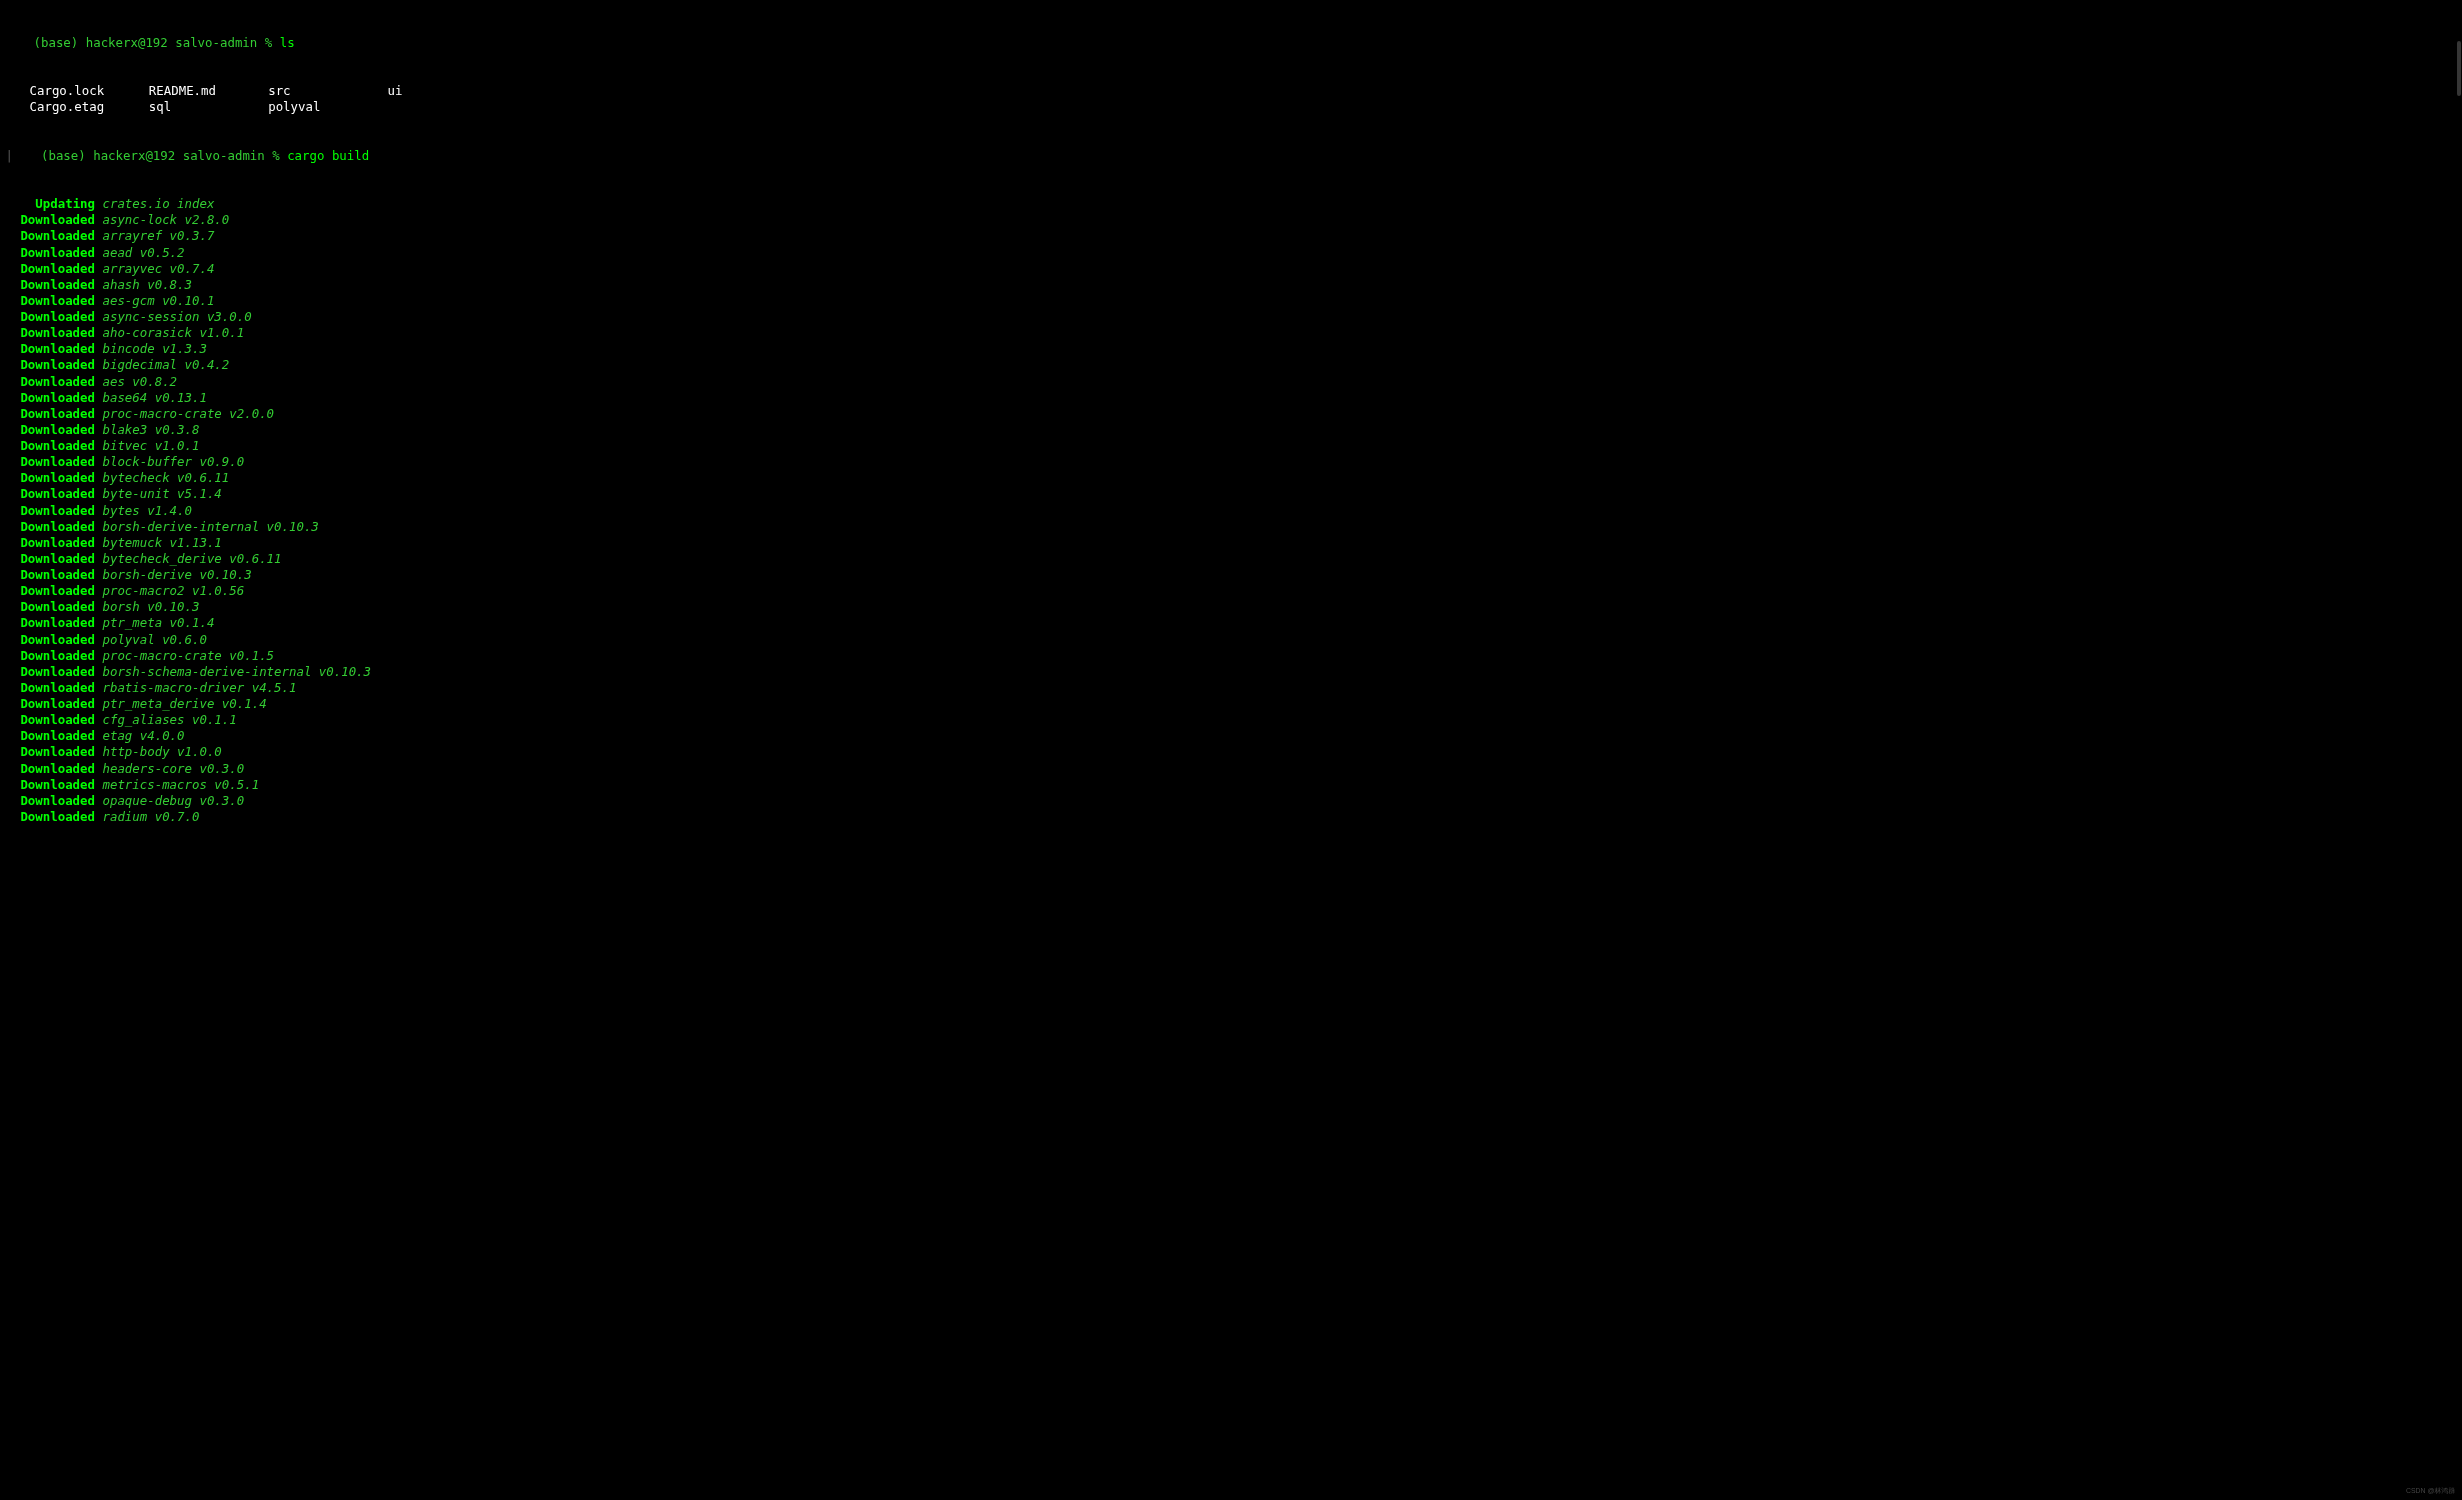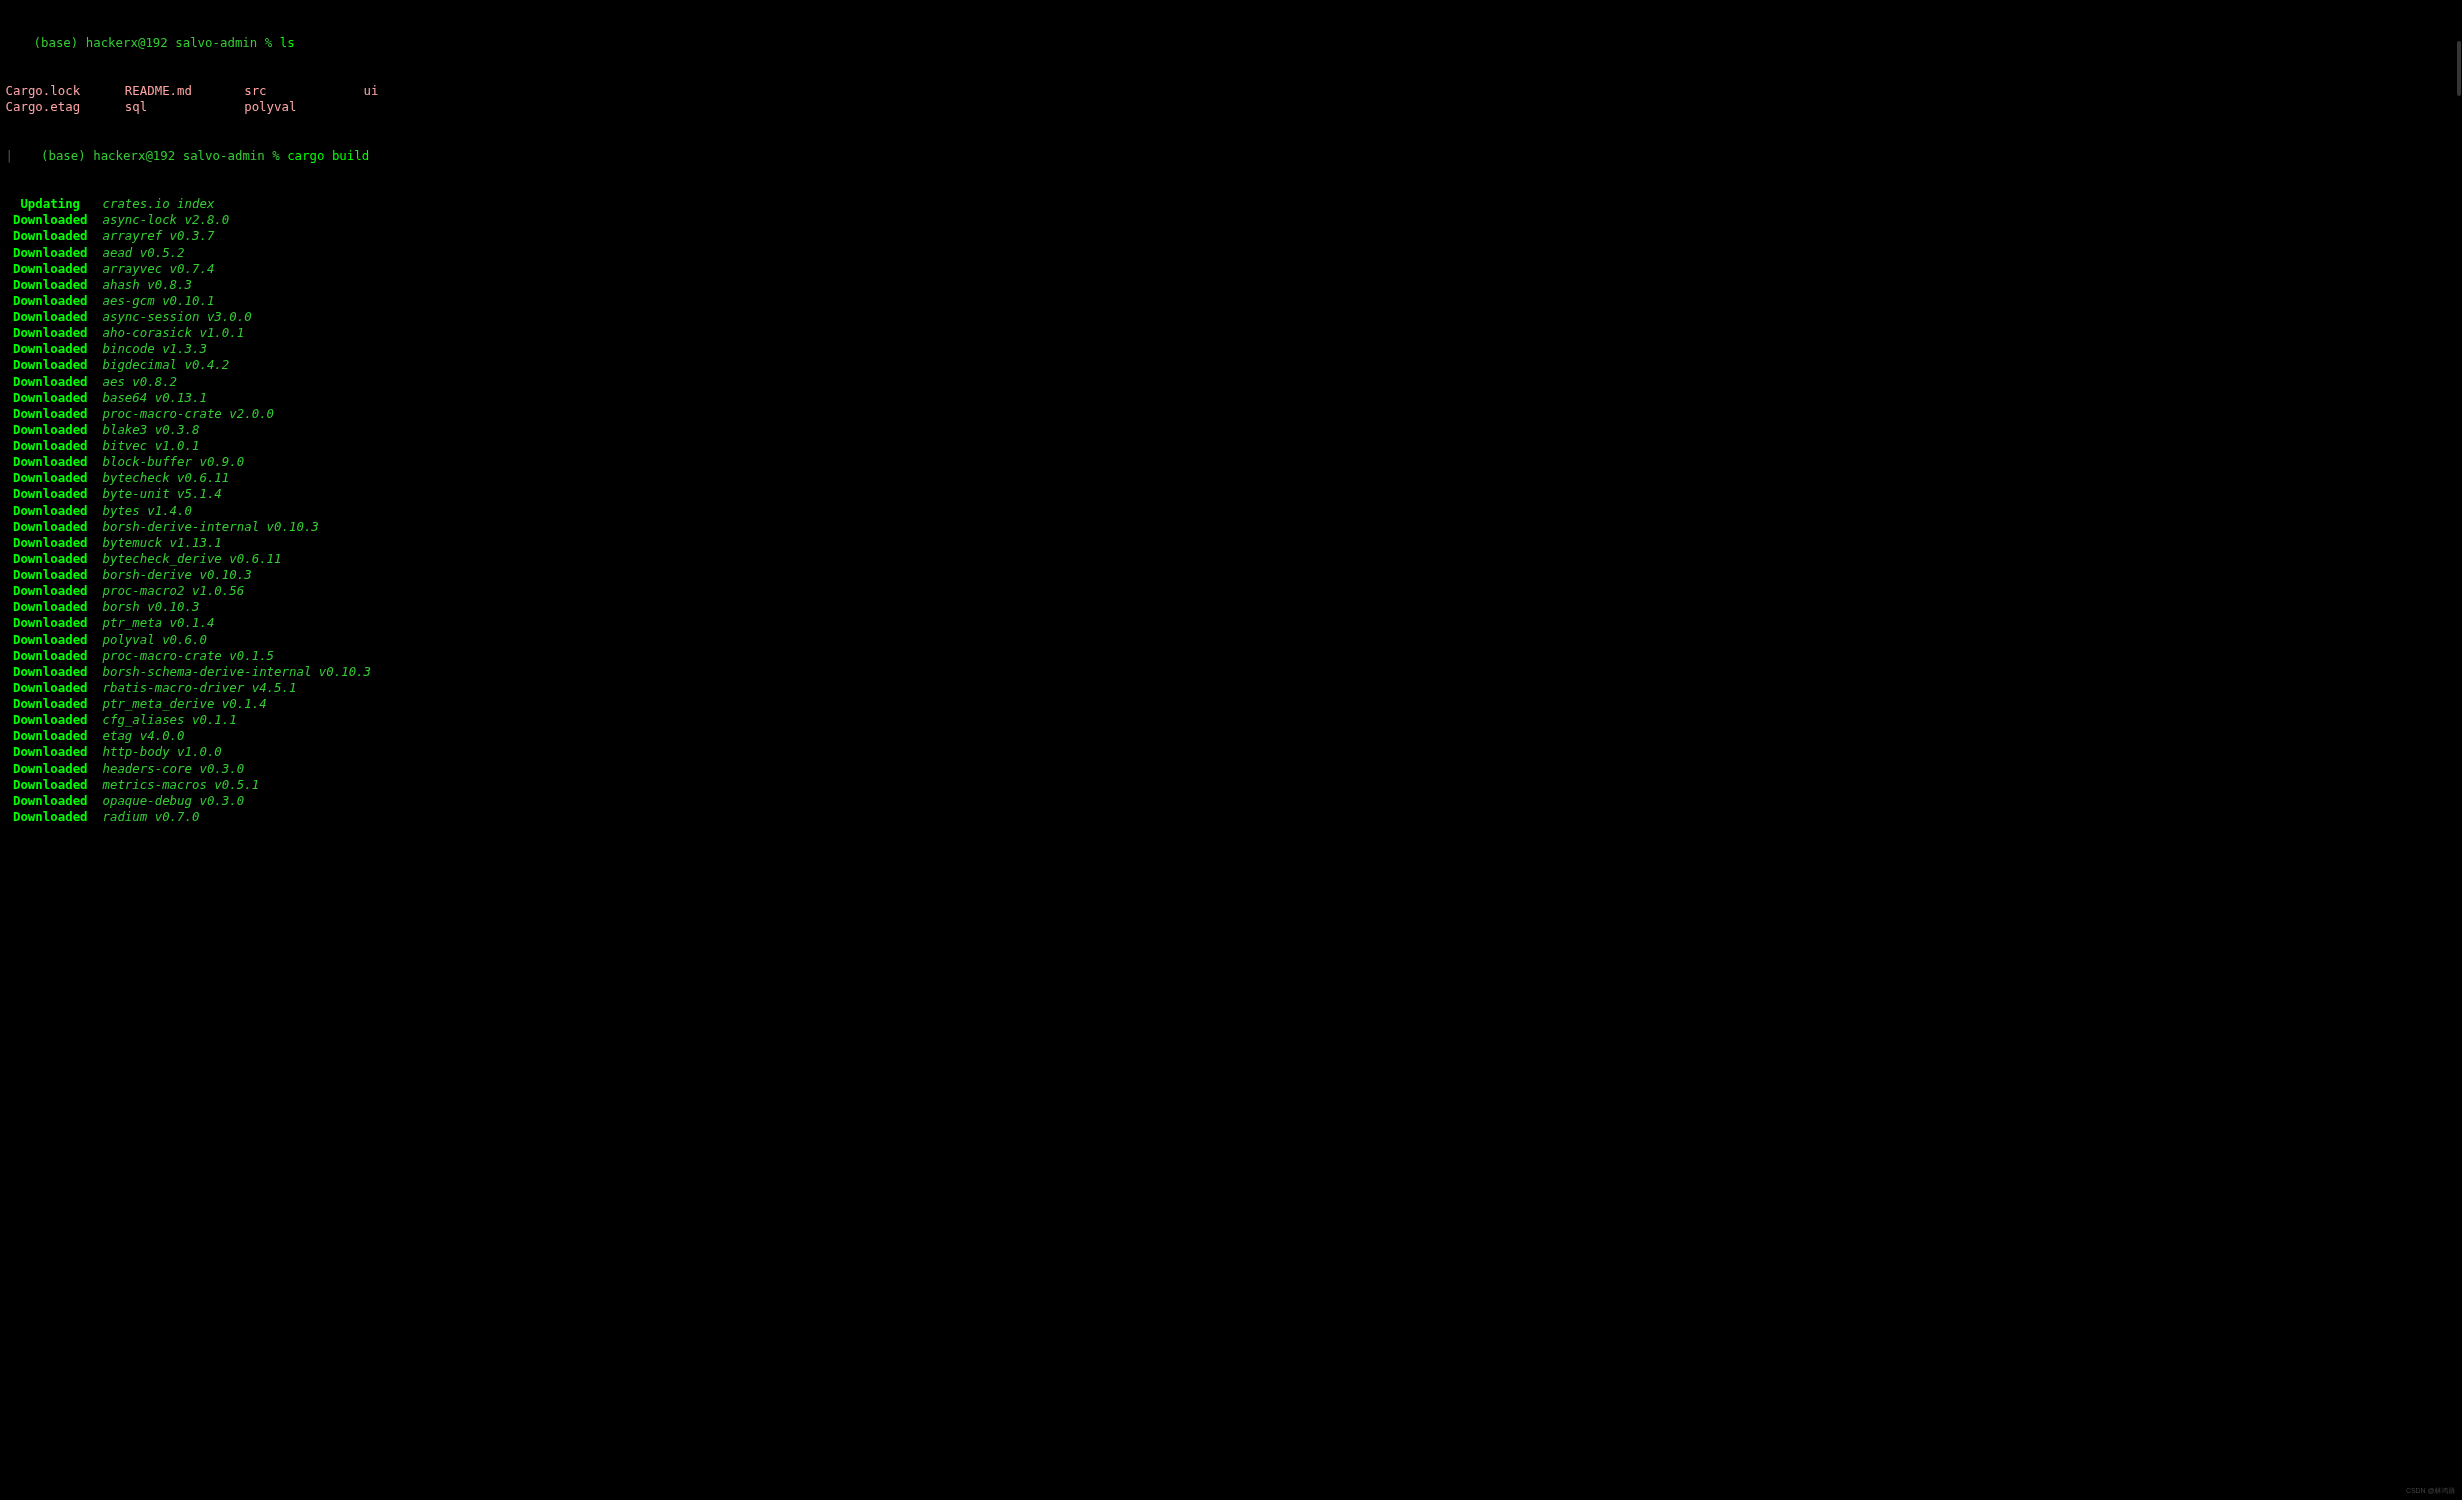--- a/index.html
+++ b/index.html
@@ -21,28 +21,29 @@
     }
     .terminal {
       white-space: pre;
       font-family: inherit;
     }
     .prompt-prefix {
       color: #33cc33;
       margin-left: 28px;
     }
     .ls-output {
-      color: #fca5a5;
+      color: #ffffff;
+      margin-left: 24px;
     }
     .status-word {
       color: #00ff00;
       font-weight: bold;
       display: inline-block;
       width: 12ch;
-      text-align: center;
+      text-align: right;
     }
     .status-text {
       color: #33cc33;
       font-style: italic;
     }
     .line {
       display: block;
     }
     .ls-col {
       display: inline-block;

